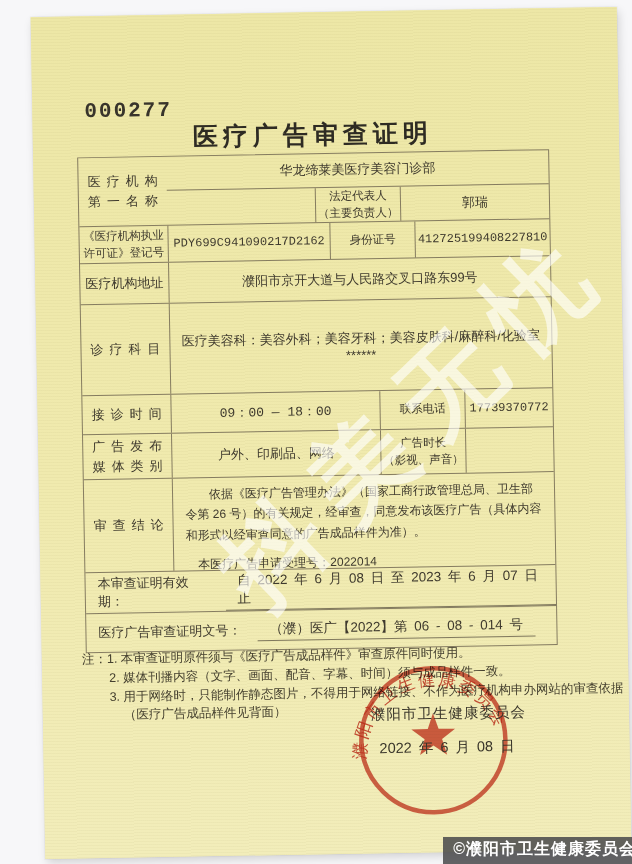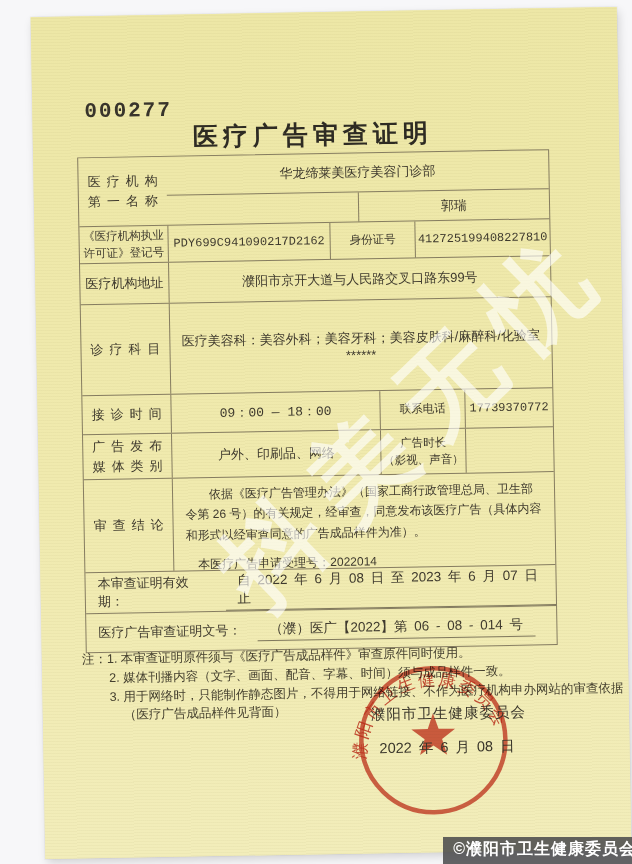--- a/index.html
+++ b/index.html
@@ -80,20 +80,24 @@
 
       <div class="tr row1">
         <div class="td w88 lblcell">
           <span class="sp">医疗机构</span>
           <span class="sp">第一名称</span>
         </div>
         <div class="rightcol">
           <div class="namecell">华龙缔莱美医疗美容门诊部</div>
           <div class="subrow">
             <div class="td grow" style="border-left:none;"></div>
+            <div class="td w85 lblcell small">
+              <span>法定代表人</span>
+              <span>（主要负责人）</span>
+            </div>
             <div class="td grow">郭瑞</div>
           </div>
         </div>
       </div>
 
       <div class="tr row2">
         <div class="td w88 lblcell small">
           <span>《医疗机构执业</span>
           <span>许可证》登记号</span>
         </div>

